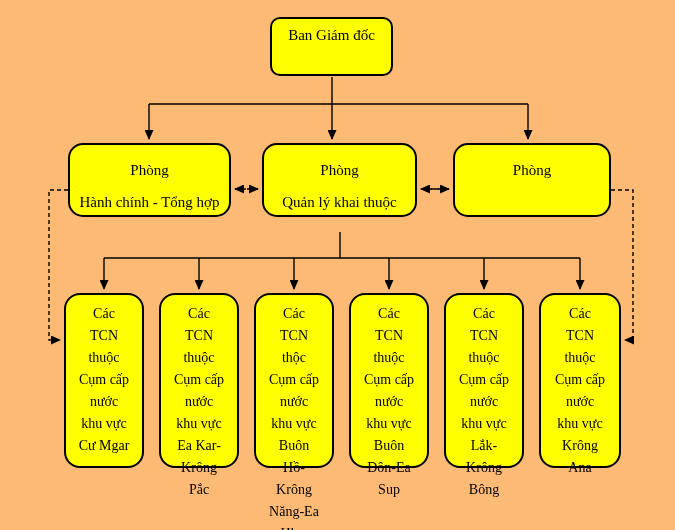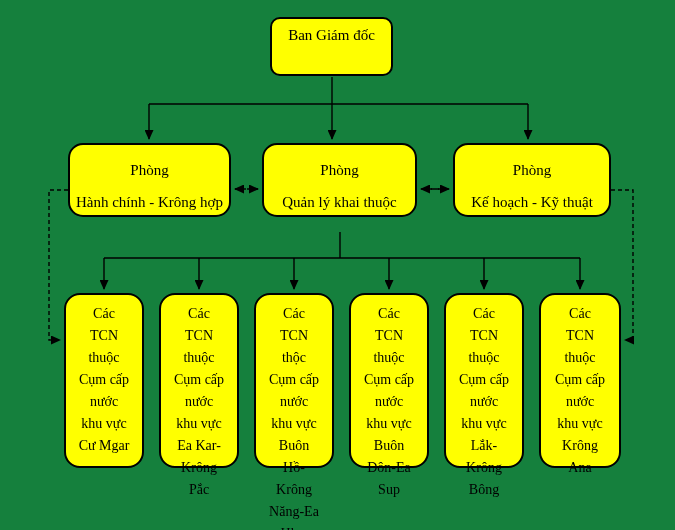--- a/index.html
+++ b/index.html
@@ -1,20 +1,20 @@
 <!DOCTYPE html>
 <html><head>
 <meta charset="utf-8">
 <style>
   html, body { margin: 0; padding: 0; background: #ffffff; }
   #stage {
     position: relative;
     width: 675px;
     height: 530px;
-    background: #15803d;
+    background: #fdba74;
     font-family: "Liberation Serif", "DejaVu Serif", serif;
     color: #000000;
     overflow: hidden;
   }
   #connectors {
     position: absolute;
     left: 0; top: 0;
     width: 675px; height: 530px;
     z-index: 0;
   }
@@ -115,29 +115,28 @@
       <path class="dashed-line" d="M611,190 L633,190 L633,340 L625,340" marker-end="url(#arrow)"></path>
     </g>
   </svg>
 
   <div class="node root-node">
     <span>Ban Giám đốc</span>
   </div>
 
   <div class="node dept-node" id="dept-0">
     <div class="dept-name">Phòng</div>
-    <div class="dept-detail">Hành chính - Krông hợp</div>
+    <div class="dept-detail">Hành chính - Tổng hợp</div>
   </div>
   <div class="node dept-node" id="dept-1">
     <div class="dept-name">Phòng</div>
     <div class="dept-detail">Quản lý khai thuộc</div>
   </div>
   <div class="node dept-node" id="dept-2">
     <div class="dept-name">Phòng</div>
-    <div class="dept-detail">Kế hoạch - Kỹ thuật</div>
   </div>
 
   <div class="node unit-node" id="unit-0">
     <div class="unit-label">Các
 TCN
 thuộc
 Cụm cấp
 nước
 khu vực
 Cư Mgar</div>

